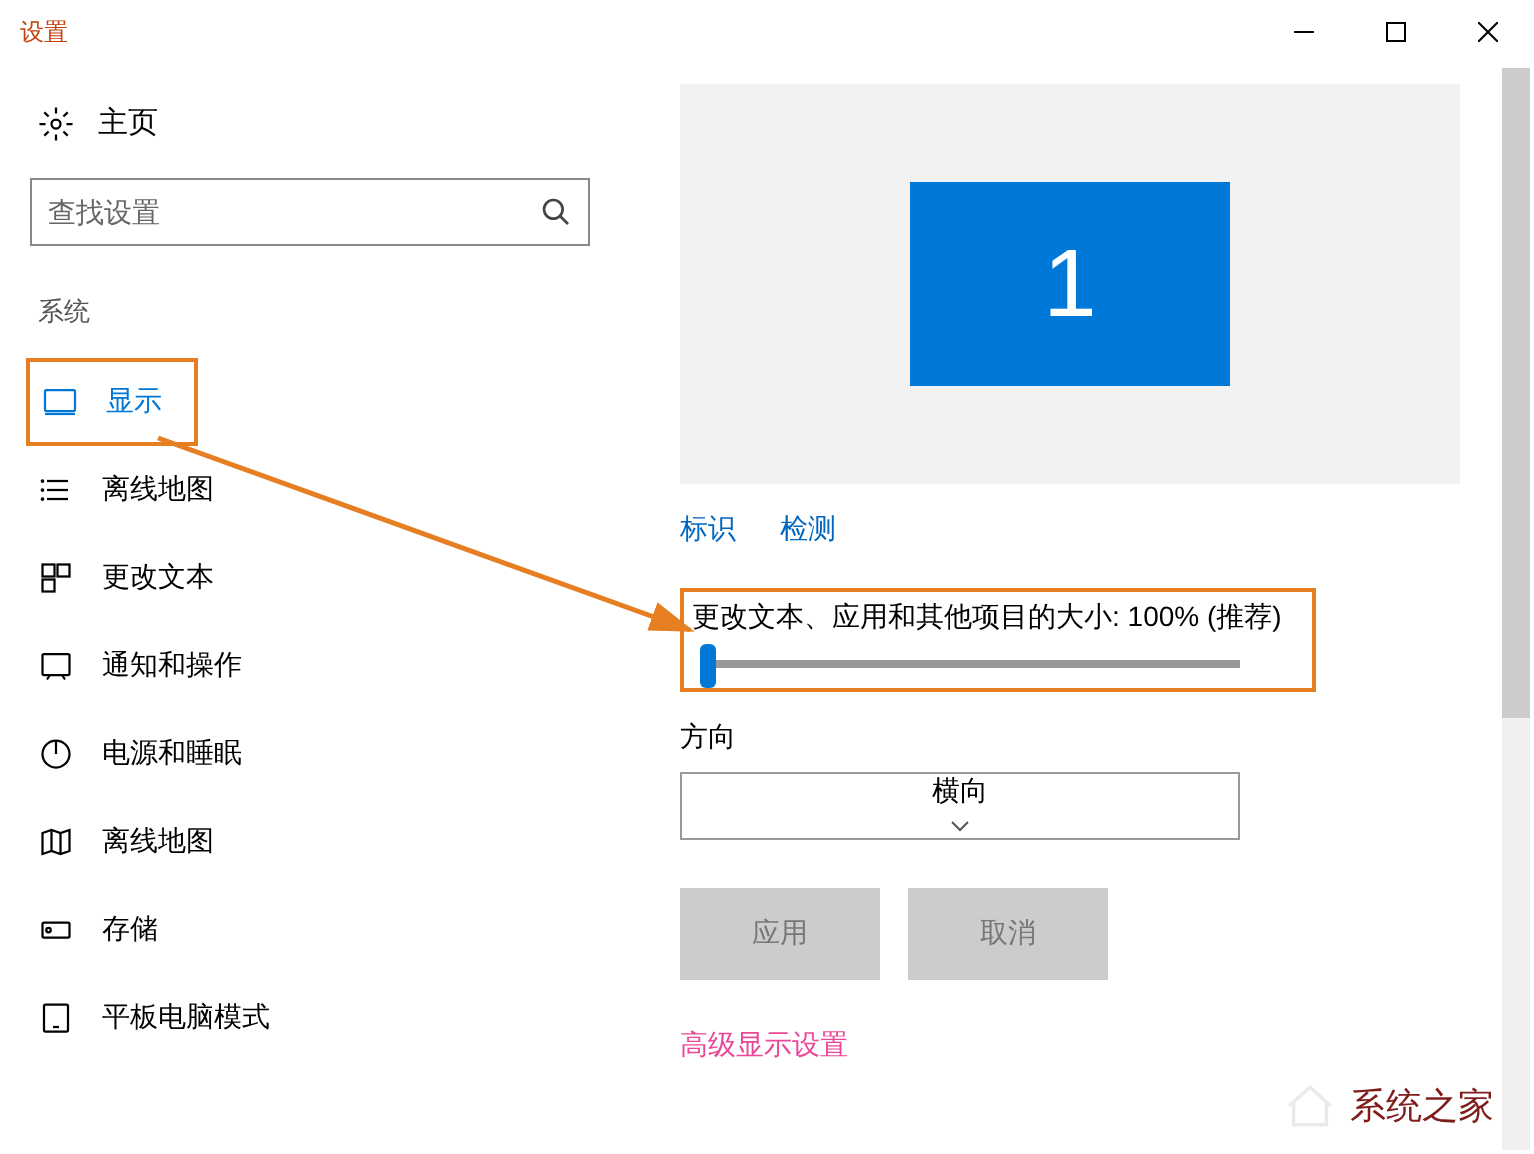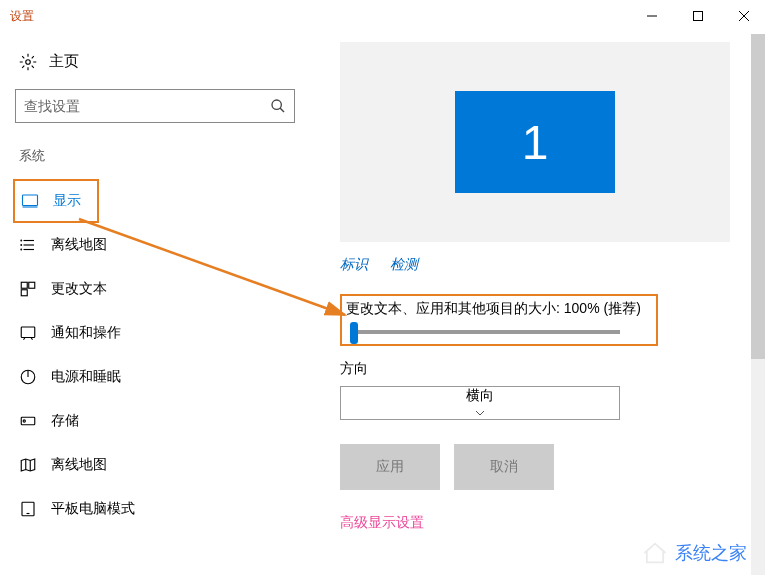--- a/index.html
+++ b/index.html
@@ -25,21 +25,21 @@
     .category { font-size: 13px; color: #555; margin-bottom: 16px; padding-left: 4px; }
     
     .nav-item { height: 44px; display: flex; align-items: center; gap: 14px; padding-left: 4px; font-size: 14px; color: #000; cursor: pointer; }
     .nav-item .nav-icon { width: 18px; height: 18px; display: flex; align-items: center; justify-content: center; }
     .nav-item.active { color: #0078d7; border: 2px solid #e67e22; margin: -2px -2px 0 -2px; padding-left: 6px; width: fit-content; padding-right: 16px; }
     
     .main { flex: 1; padding: 10px 30px 0 30px; position: relative; }
     .monitor-area { width: 390px; height: 200px; background: #f2f2f2; display: flex; align-items: center; justify-content: center; margin-bottom: 14px; }
     .monitor { width: 160px; height: 102px; background: #0078d7; color: #fff; display: flex; align-items: center; justify-content: center; font-size: 48px; font-weight: 300; }
     
-    .links-row { display: flex; gap: 22px; margin-bottom: 20px; font-style: italic; }
+    .links-row { display: flex; gap: 22px; margin-bottom: 20px; }
     .link { color: #0067c0; font-size: 14px; cursor: pointer; }
     
     .scale-section { border: 2px solid #e67e22; padding: 4px 8px 10px 4px; width: 318px; margin-bottom: 10px; }
     .scale-label { font-size: 14px; margin-bottom: 12px; }
     .slider-track { height: 4px; background: #999; position: relative; width: 270px; margin-left: 4px; }
     .slider-thumb { position: absolute; left: 0; top: -8px; width: 8px; height: 22px; background: #0078d7; border-radius: 3px; }
     
     .orient-label { font-size: 14px; margin: 14px 0 8px 0; }
     .select-box { width: 280px; height: 34px; border: 1px solid #999; display: flex; align-items: center; justify-content: space-between; padding: 0 10px; font-size: 14px; cursor: pointer; flex-direction: column; }
     .select-box svg { width: 12px; height: 12px; }
@@ -47,21 +47,21 @@
     .btn-row { display: flex; gap: 14px; margin-top: 24px; }
     .btn { width: 100px; height: 46px; background: #ccc; color: #777; display: flex; align-items: center; justify-content: center; font-size: 14px; }
     
     .adv-link { color: #ec4899; font-size: 14px; margin-top: 24px; display: block; cursor: pointer; }
     
     .scroll-track { position: absolute; right: 2px; top: 34px; bottom: 2px; width: 14px; background: #f0f0f0; }
     .scroll-thumb { width: 100%; height: 60%; background: #ccc; }
     
     .arrow-svg { position: absolute; left: 75px; top: 215px; pointer-events: none; }
     
-    .watermark { position: absolute; right: 20px; bottom: 10px; color: #3b82f6; font-size: 18px; display: flex; align-items: center; gap: 6px; pointer-events: none; }
+    .watermark { position: absolute; right: 20px; bottom: 10px; color: #7f1d1d; font-size: 18px; display: flex; align-items: center; gap: 6px; pointer-events: none; }
     .watermark svg { width: 28px; height: 28px; opacity: 0.4; }
   </style>
 </head>
 <body>
 
 <div class="titlebar">
   <span>设置</span>
   <div class="titlebar-right">
     <div class="win-btn">
         <svg viewBox="0 0 10 10">
@@ -148,35 +148,35 @@
           <svg viewBox="0 0 24 24" fill="none" stroke="#000" stroke-width="1.5">
             <circle cx="12" cy="12" r="9"></circle>
             <line x1="12" y1="3" x2="12" y2="12"></line>
           </svg>
         </span>
       <span>电源和睡眠</span>
     </div>
     <div class="nav-item">
       <span class="nav-icon">
           <svg viewBox="0 0 24 24" fill="none" stroke="#000" stroke-width="1.5">
-            <rect x="3" y="7" width="18" height="10" rx="1"></rect>
-            <circle cx="7" cy="12" r="1.5"></circle>
-          </svg>
-        </span>
-      <span>存储</span>
-    </div>
-    <div class="nav-item">
-      <span class="nav-icon">
-          <svg viewBox="0 0 24 24" fill="none" stroke="#000" stroke-width="1.5">
             <path d="M3 6l6-2 6 2 6-2v14l-6 2-6-2-6 2V6z"></path>
             <line x1="9" y1="4" x2="9" y2="18"></line>
             <line x1="15" y1="6" x2="15" y2="20"></line>
           </svg>
         </span>
       <span>离线地图</span>
+    </div>
+    <div class="nav-item">
+      <span class="nav-icon">
+          <svg viewBox="0 0 24 24" fill="none" stroke="#000" stroke-width="1.5">
+            <rect x="3" y="7" width="18" height="10" rx="1"></rect>
+            <circle cx="7" cy="12" r="1.5"></circle>
+          </svg>
+        </span>
+      <span>存储</span>
     </div>
     <div class="nav-item">
       <span class="nav-icon">
           <svg viewBox="0 0 24 24" fill="none" stroke="#000" stroke-width="1.5">
             <rect x="4" y="3" width="16" height="18" rx="1"></rect>
             <line x1="10" y1="18" x2="14" y2="18"></line>
           </svg>
         </span>
       <span>平板电脑模式</span>
     </div>

